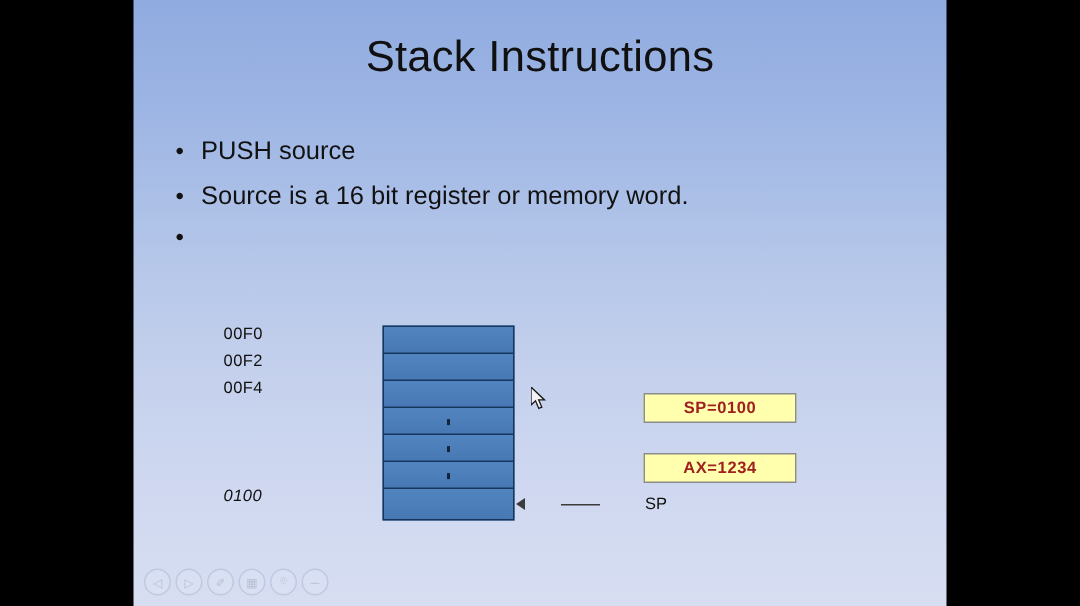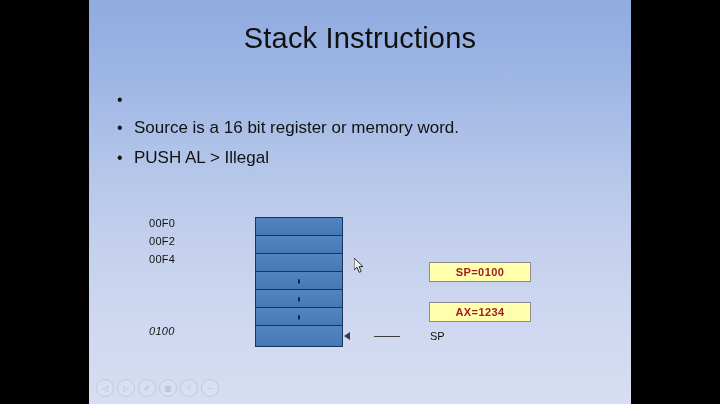--- a/index.html
+++ b/index.html
@@ -200,28 +200,28 @@
 
 <div id="screen">
 
   <div id="slide">
 
     <div id="title">Stack Instructions</div>
 
     <div id="bullets">
       <div class="bullet-row">
         <span class="bullet-dot">•</span>
+        <span class="bullet-text">PUSH source</span>
       </div>
       <div class="bullet-row">
         <span class="bullet-dot">•</span>
         <span class="bullet-text">Source is a 16 bit register or memory word.</span>
       </div>
       <div class="bullet-row">
         <span class="bullet-dot">•</span>
-        <span class="bullet-text">PUSH AL &gt; Illegal</span>
       </div>
     </div>
 
     <div id="stack-wrap">
 
       <div class="addr-label" style="top:5px;">00F0</div>
       <div class="addr-label" style="top:23px;">00F2</div>
       <div class="addr-label" style="top:41px;">00F4</div>
       <div class="addr-label" style="top:113px;font-style:italic;">0100</div>
 

